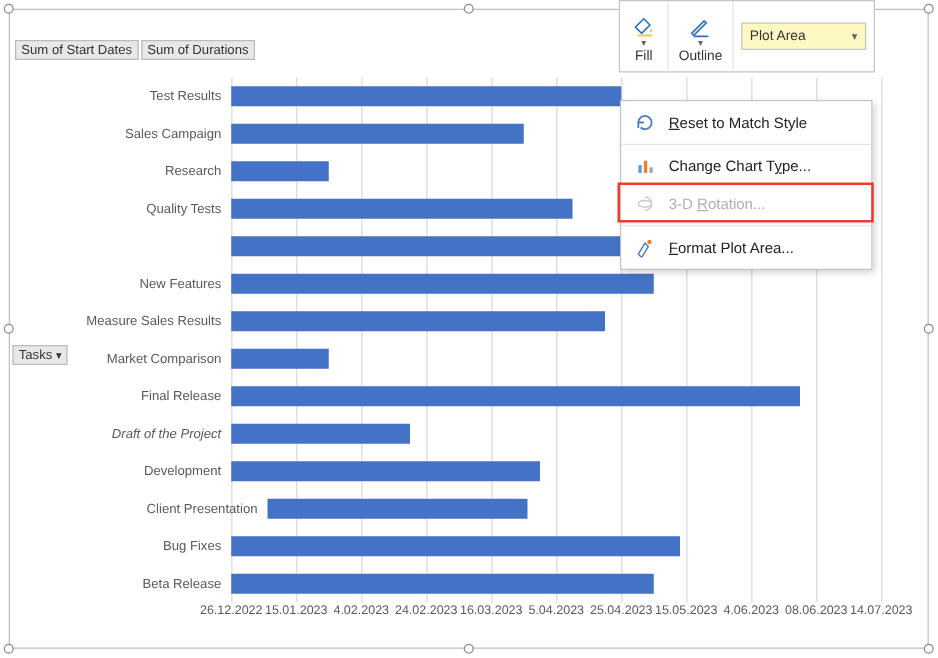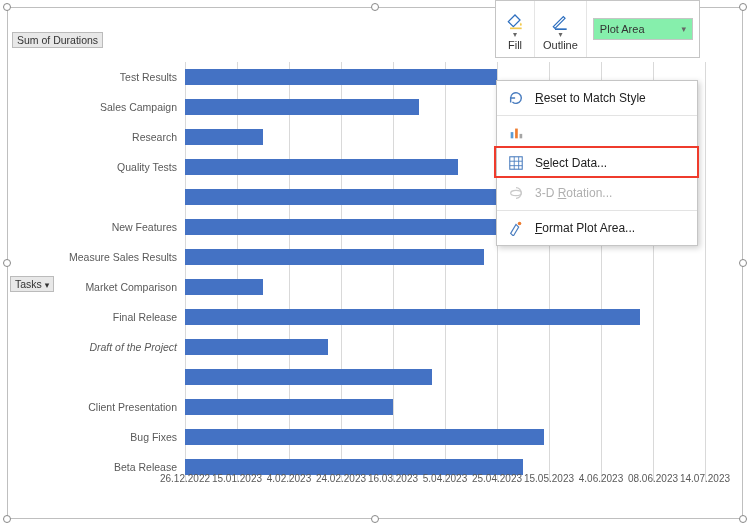--- a/index.html
+++ b/index.html
@@ -71,21 +71,21 @@
   .bar {
     position: absolute;
     left: 0;
     height: 16px;
     top: 50%;
     transform: translateY(-50%);
     background: #4472C4;
   }
   .x-axis {
     position: absolute;
-    left: 185px; top: 473px;
+    left: 185px; top: 483px;
     width: 520px; height: 20px;
   }
   .x-tick {
     position: absolute;
     top: 0;
     transform: translateX(-50%);
     color: #595959;
     font-size: 10px;
     white-space: nowrap;
   }
@@ -118,21 +118,21 @@
   .tb-btn svg { width: 22px; height: 20px; }
   .tb-dd {
     flex: 1;
     display: flex;
     align-items: center;
     padding: 0 6px;
   }
   .tb-dd-inner {
     flex: 1;
     border: 1px solid #c5c5c5;
-    background: #86efac;
+    background: #fef9c3;
     height: 22px;
     display: flex;
     align-items: center;
     justify-content: space-between;
     padding: 0 6px;
     font-size: 11px;
     color: #333;
   }
   
   .ctx {
@@ -174,20 +174,21 @@
 <div class="handle" style="left:3px; top:3px;"></div>
 <div class="handle" style="left:371px; top:3px;"></div>
 <div class="handle" style="left:739px; top:3px;"></div>
 <div class="handle" style="left:3px; top:259px;"></div>
 <div class="handle" style="left:739px; top:259px;"></div>
 <div class="handle" style="left:3px; top:515px;"></div>
 <div class="handle" style="left:371px; top:515px;"></div>
 <div class="handle" style="left:739px; top:515px;"></div>
 
 <div class="legend">
+  <span>Sum of Start Dates</span>
   <span>Sum of Durations</span>
 </div>
 
 <div class="axis-title">
   <span>Tasks</span>
   <span style="font-size:9px;"> ▾</span>
 </div>
 
 <div id="gridlines">
     <div class="gridline" style="left: 185px;"></div>
@@ -237,23 +238,24 @@
     </div>
     <div class="bar-row" style="top: 240px;">
       <div class="bar-label">Final Release</div>
       <div class="bar" style="width: 455px;"></div>
     </div>
     <div class="bar-row" style="top: 270px; font-style: italic;">
       <div class="bar-label">Draft of the Project</div>
       <div class="bar" style="width: 143px;"></div>
     </div>
     <div class="bar-row" style="top: 300px;">
+      <div class="bar-label">Development</div>
       <div class="bar" style="width: 247px;"></div>
     </div>
-    <div class="bar-row" style="top: 330px;">
+    <div class="bar-row" style="top: 330px; margin-left: 29px;">
       <div class="bar-label">Client Presentation</div>
       <div class="bar" style="width: 208px;"></div>
     </div>
     <div class="bar-row" style="top: 360px;">
       <div class="bar-label">Bug Fixes</div>
       <div class="bar" style="width: 358.8px;"></div>
     </div>
     <div class="bar-row" style="top: 390px;">
       <div class="bar-label">Beta Release</div>
       <div class="bar" style="width: 338px;"></div>
@@ -312,32 +314,21 @@
   </div>
   <div style="border-top:1px solid #e3e3e3;margin:2px 0;"></div>
   <div class="ctx-item">
     <div class="ctx-icon">
       <svg viewBox="0 0 18 18" width="16" height="16">
         <rect x="3" y="8" width="3" height="7" fill="#5b9bd5"></rect>
         <rect x="8" y="4" width="3" height="11" fill="#ed7d31"></rect>
         <rect x="13" y="10" width="3" height="5" fill="#a5a5a5"></rect>
       </svg>
     </div>
-  </div>
-  <div class="ctx-item">
-    <div class="ctx-icon">
-      <svg viewBox="0 0 18 18" width="16" height="16">
-          <rect x="2" y="2" width="14" height="14" fill="none" stroke="#4a7dbf" stroke-width="1.2"></rect>
-          <line x1="2" y1="7" x2="16" y2="7" stroke="#4a7dbf"></line>
-          <line x1="2" y1="12" x2="16" y2="12" stroke="#4a7dbf"></line>
-          <line x1="7" y1="2" x2="7" y2="16" stroke="#4a7dbf"></line>
-          <line x1="12" y1="2" x2="12" y2="16" stroke="#4a7dbf"></line>
-        </svg>
-    </div>
-    <span><span>S</span><span class="underline-mn">e</span><span>lect Data...</span></span>
+    <span><span>Change Chart T</span><span class="underline-mn">y</span><span>pe...</span></span>
   </div>
   <div class="ctx-item disabled">
     <div class="ctx-icon">
       <svg viewBox="0 0 18 18" width="16" height="16">
           <ellipse cx="9" cy="9" rx="6" ry="3" fill="none" stroke="#c9c9c9" stroke-width="1.3"></ellipse>
           <path d="M9 3 a6 6 0 0 1 0 12" fill="none" stroke="#c9c9c9" stroke-width="1.3"></path>
         </svg>
     </div>
     <span><span>3-D </span><span class="underline-mn">R</span><span>otation...</span></span>
   </div>

